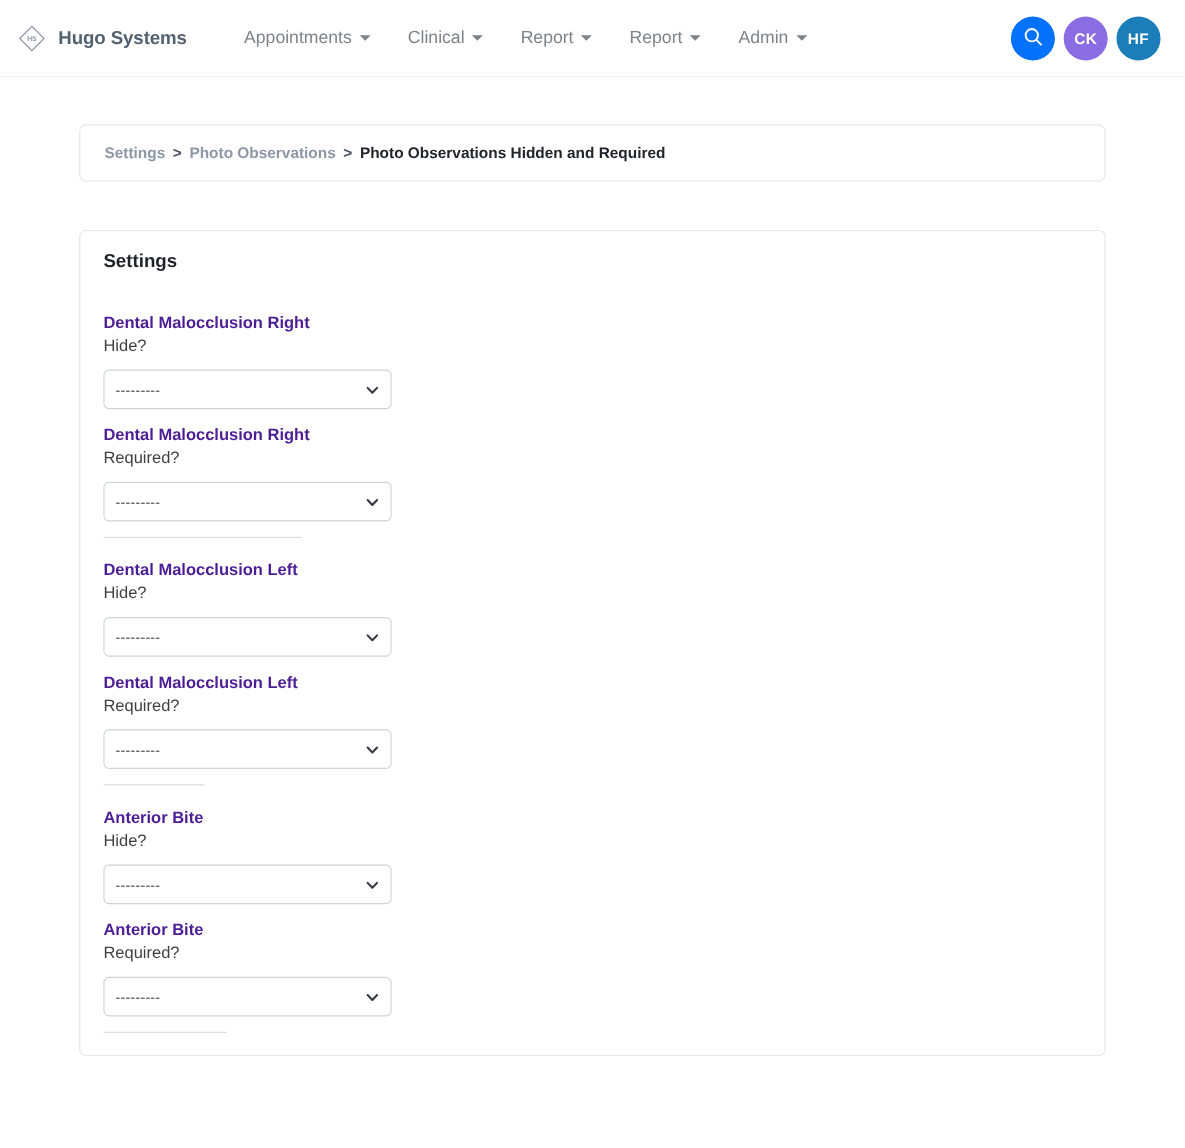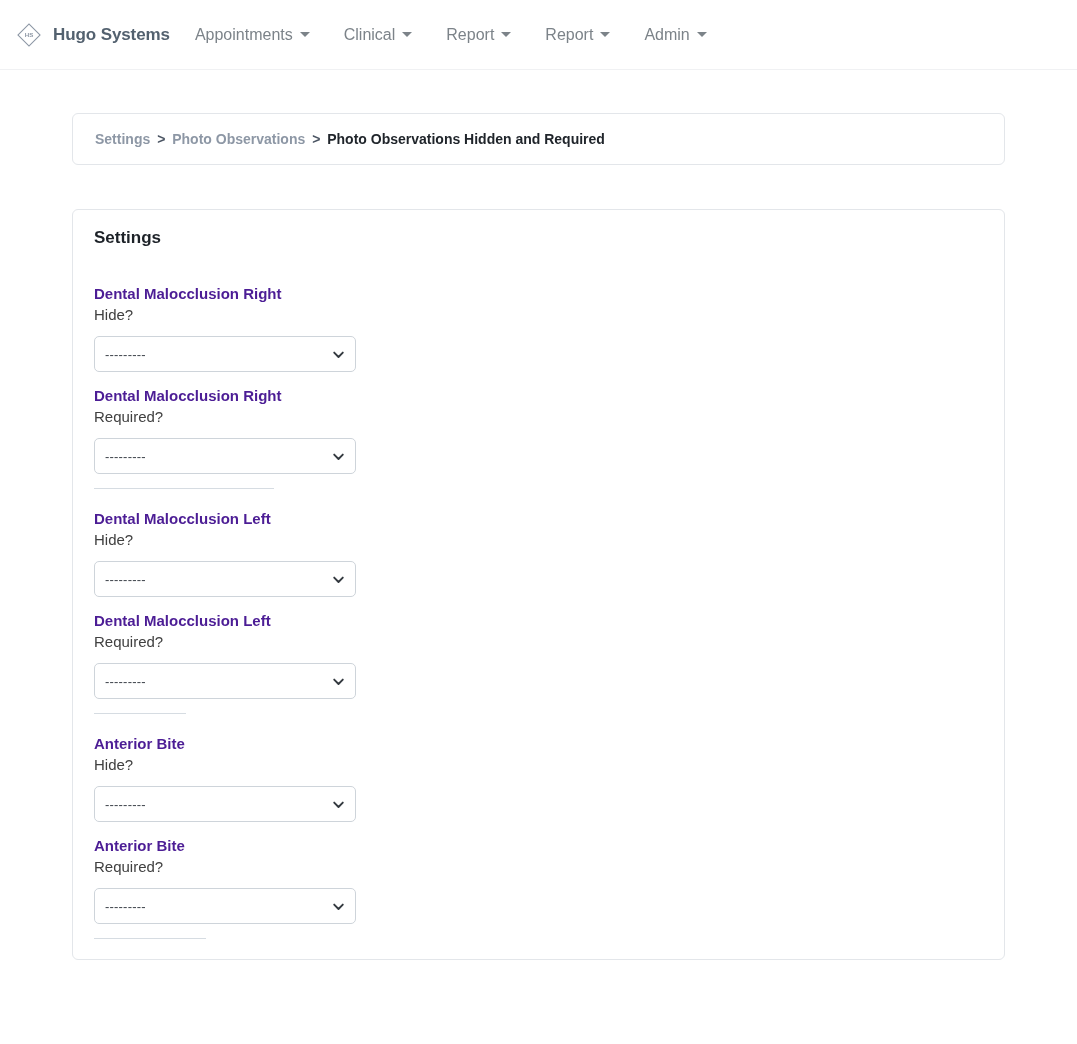--- a/index.html
+++ b/index.html
@@ -24,21 +24,21 @@
     display: flex;
     align-items: center;
     padding: 0 22px 0 14px;
     position: relative;
   }
   .brand {
     display: flex;
     align-items: center;
     gap: 9px;
     text-decoration: none;
-    margin-right: 8px;
+    margin-right: 35px;
   }
   .brand-mark {
     width: 30px;
     height: 30px;
     position: relative;
     flex: 0 0 auto;
   }
   .brand-name {
     font-size: 17px;
     font-weight: bold;
@@ -227,20 +227,36 @@
     <li class="nav-item">
       <span>Report</span>
       <span class="caret"></span>
     </li>
     <li class="nav-item">
       <span>Admin</span>
       <span class="caret"></span>
     </li>
   </ul>
 
+  <div class="nav-right">
+    <button class="circle-btn" id="search-btn" style="background: rgb(5, 114, 251);">
+      <span>
+        <svg width="19" height="19" viewBox="0 0 19 19">
+          <circle cx="8" cy="8" r="5.6" fill="none" stroke="#ffffff" stroke-width="1.7"></circle>
+          <line x1="12.2" y1="12.2" x2="16.4" y2="16.6" stroke="#ffffff" stroke-width="1.7" stroke-linecap="round"></line>
+        </svg>
+      </span>
+    </button>
+    <button class="circle-btn" id="avatar-ck" style="background: rgb(138, 109, 227);">
+      <span>CK</span>
+    </button>
+    <button class="circle-btn" id="avatar-hf" style="background: rgb(27, 126, 184);">
+      <span>HF</span>
+    </button>
+  </div>
 </div>
 
 <div class="page">
 
   <div class="breadcrumb-card">
     <a class="crumb-link" href="#">Settings</a>
     <span class="crumb-sep">&gt;</span>
     <a class="crumb-link" href="#">Photo Observations</a>
     <span class="crumb-sep">&gt;</span>
     <span class="crumb-current">Photo Observations Hidden and Required</span>

